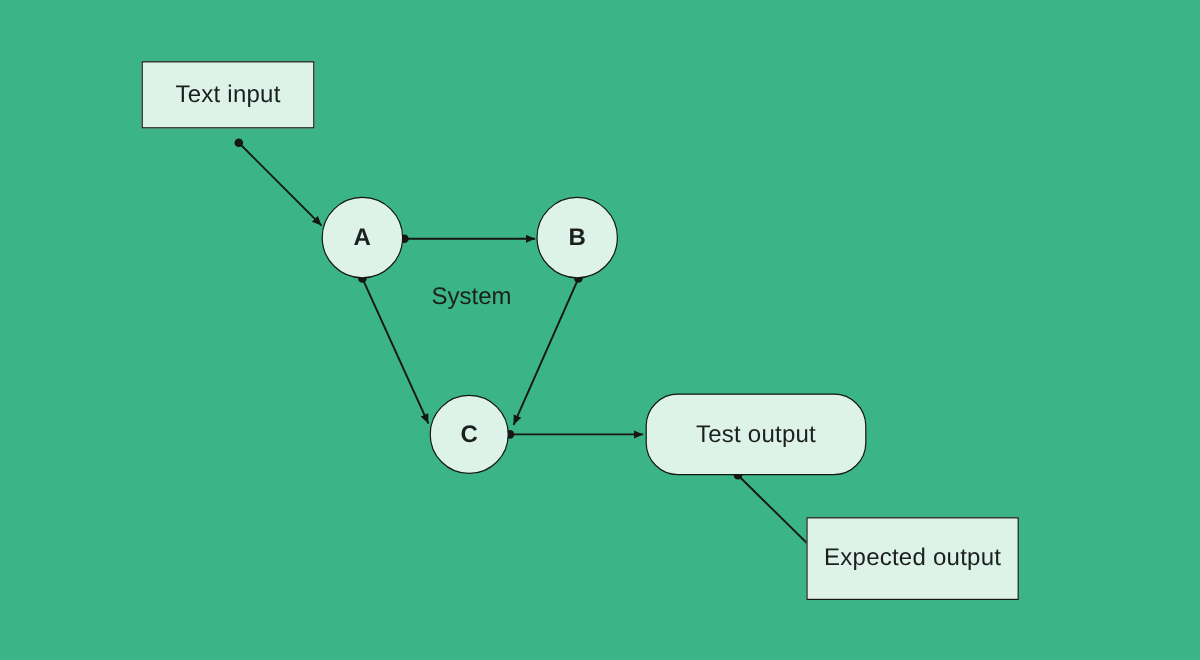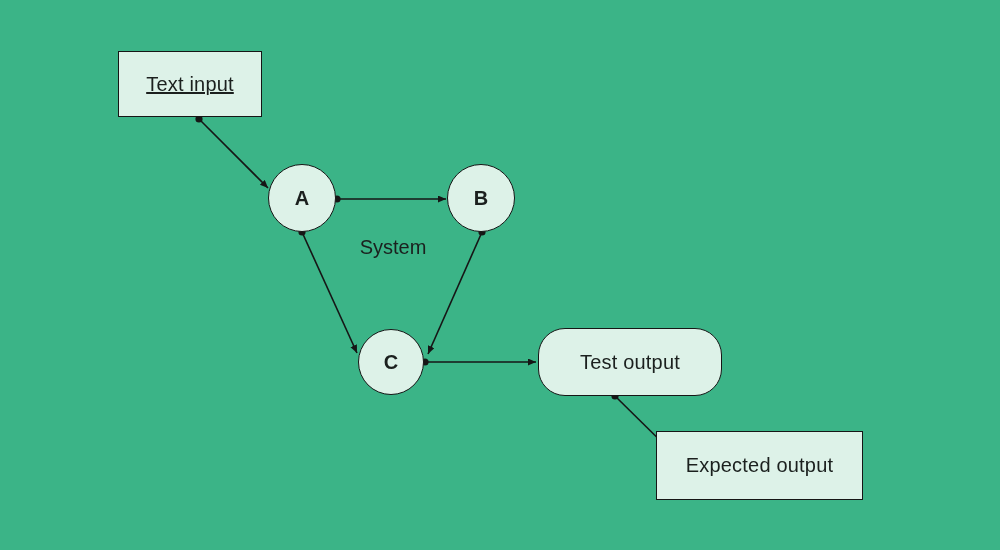--- a/index.html
+++ b/index.html
@@ -68,41 +68,41 @@
       <line x1="302" y1="232" x2="357" y2="353" stroke="#161616" stroke-width="1.6" marker-end="url(#arrowhead)"></line>
       <circle cx="302" cy="232" r="3.6" fill="#161616"></circle>
       <line x1="482" y1="232" x2="428" y2="354" stroke="#161616" stroke-width="1.6" marker-end="url(#arrowhead)"></line>
       <circle cx="482" cy="232" r="3.6" fill="#161616"></circle>
       <line x1="425" y1="362" x2="536" y2="362" stroke="#161616" stroke-width="1.6" marker-end="url(#arrowhead)"></line>
       <circle cx="425" cy="362" r="3.6" fill="#161616"></circle>
       <line x1="615" y1="396" x2="682" y2="462" stroke="#161616" stroke-width="1.6" marker-end="url(#arrowhead)"></line>
       <circle cx="615" cy="396" r="3.6" fill="#161616"></circle>
     </svg>
 
-  <div class="node rect" id="node-text_input" style="left: 118px; top: 51px; width: 144px; height: 66px; background: rgb(221, 242, 232); border-color: rgb(22, 22, 22); text-decoration: underline;">
+  <div class="node rect" id="node-text_input" style="left: 118px; top: 51px; width: 144px; height: 56px; background: rgb(221, 242, 232); border-color: rgb(22, 22, 22);">
     <span>Text input</span>
   </div>
 
   <div class="node circle" id="node-a" style="left: 268px; top: 164px; width: 68px; height: 68px; background: rgb(221, 242, 232); border-color: rgb(22, 22, 22);">
     <span>A</span>
   </div>
 
   <div class="node circle" id="node-b" style="left: 447px; top: 164px; width: 68px; height: 68px; background: rgb(221, 242, 232); border-color: rgb(22, 22, 22);">
     <span>B</span>
   </div>
 
   <div class="node circle" id="node-c" style="left: 358px; top: 329px; width: 66px; height: 66px; background: rgb(221, 242, 232); border-color: rgb(22, 22, 22);">
     <span>C</span>
   </div>
 
   <div class="node rect" id="node-test_output" style="left: 538px; top: 328px; width: 184px; height: 68px; background: rgb(221, 242, 232); border-color: rgb(22, 22, 22); border-radius: 27px;">
     <span>Test output</span>
   </div>
 
-  <div class="node rect" id="node-expected_output" style="left: 656px; top: 431px; width: 207px; height: 69px; background: rgb(221, 242, 232); border-color: rgb(22, 22, 22);">
+  <div class="node rect" id="node-expected_output" style="left: 672px; top: 431px; width: 177px; height: 69px; background: rgb(221, 242, 232); border-color: rgb(22, 22, 22);">
     <span>Expected output</span>
   </div>
 
   <div class="caption" id="caption" style="left: 393px; top: 233px;">
     <div>System</div>
   </div>
 
 </div>
 
 </body></html>

